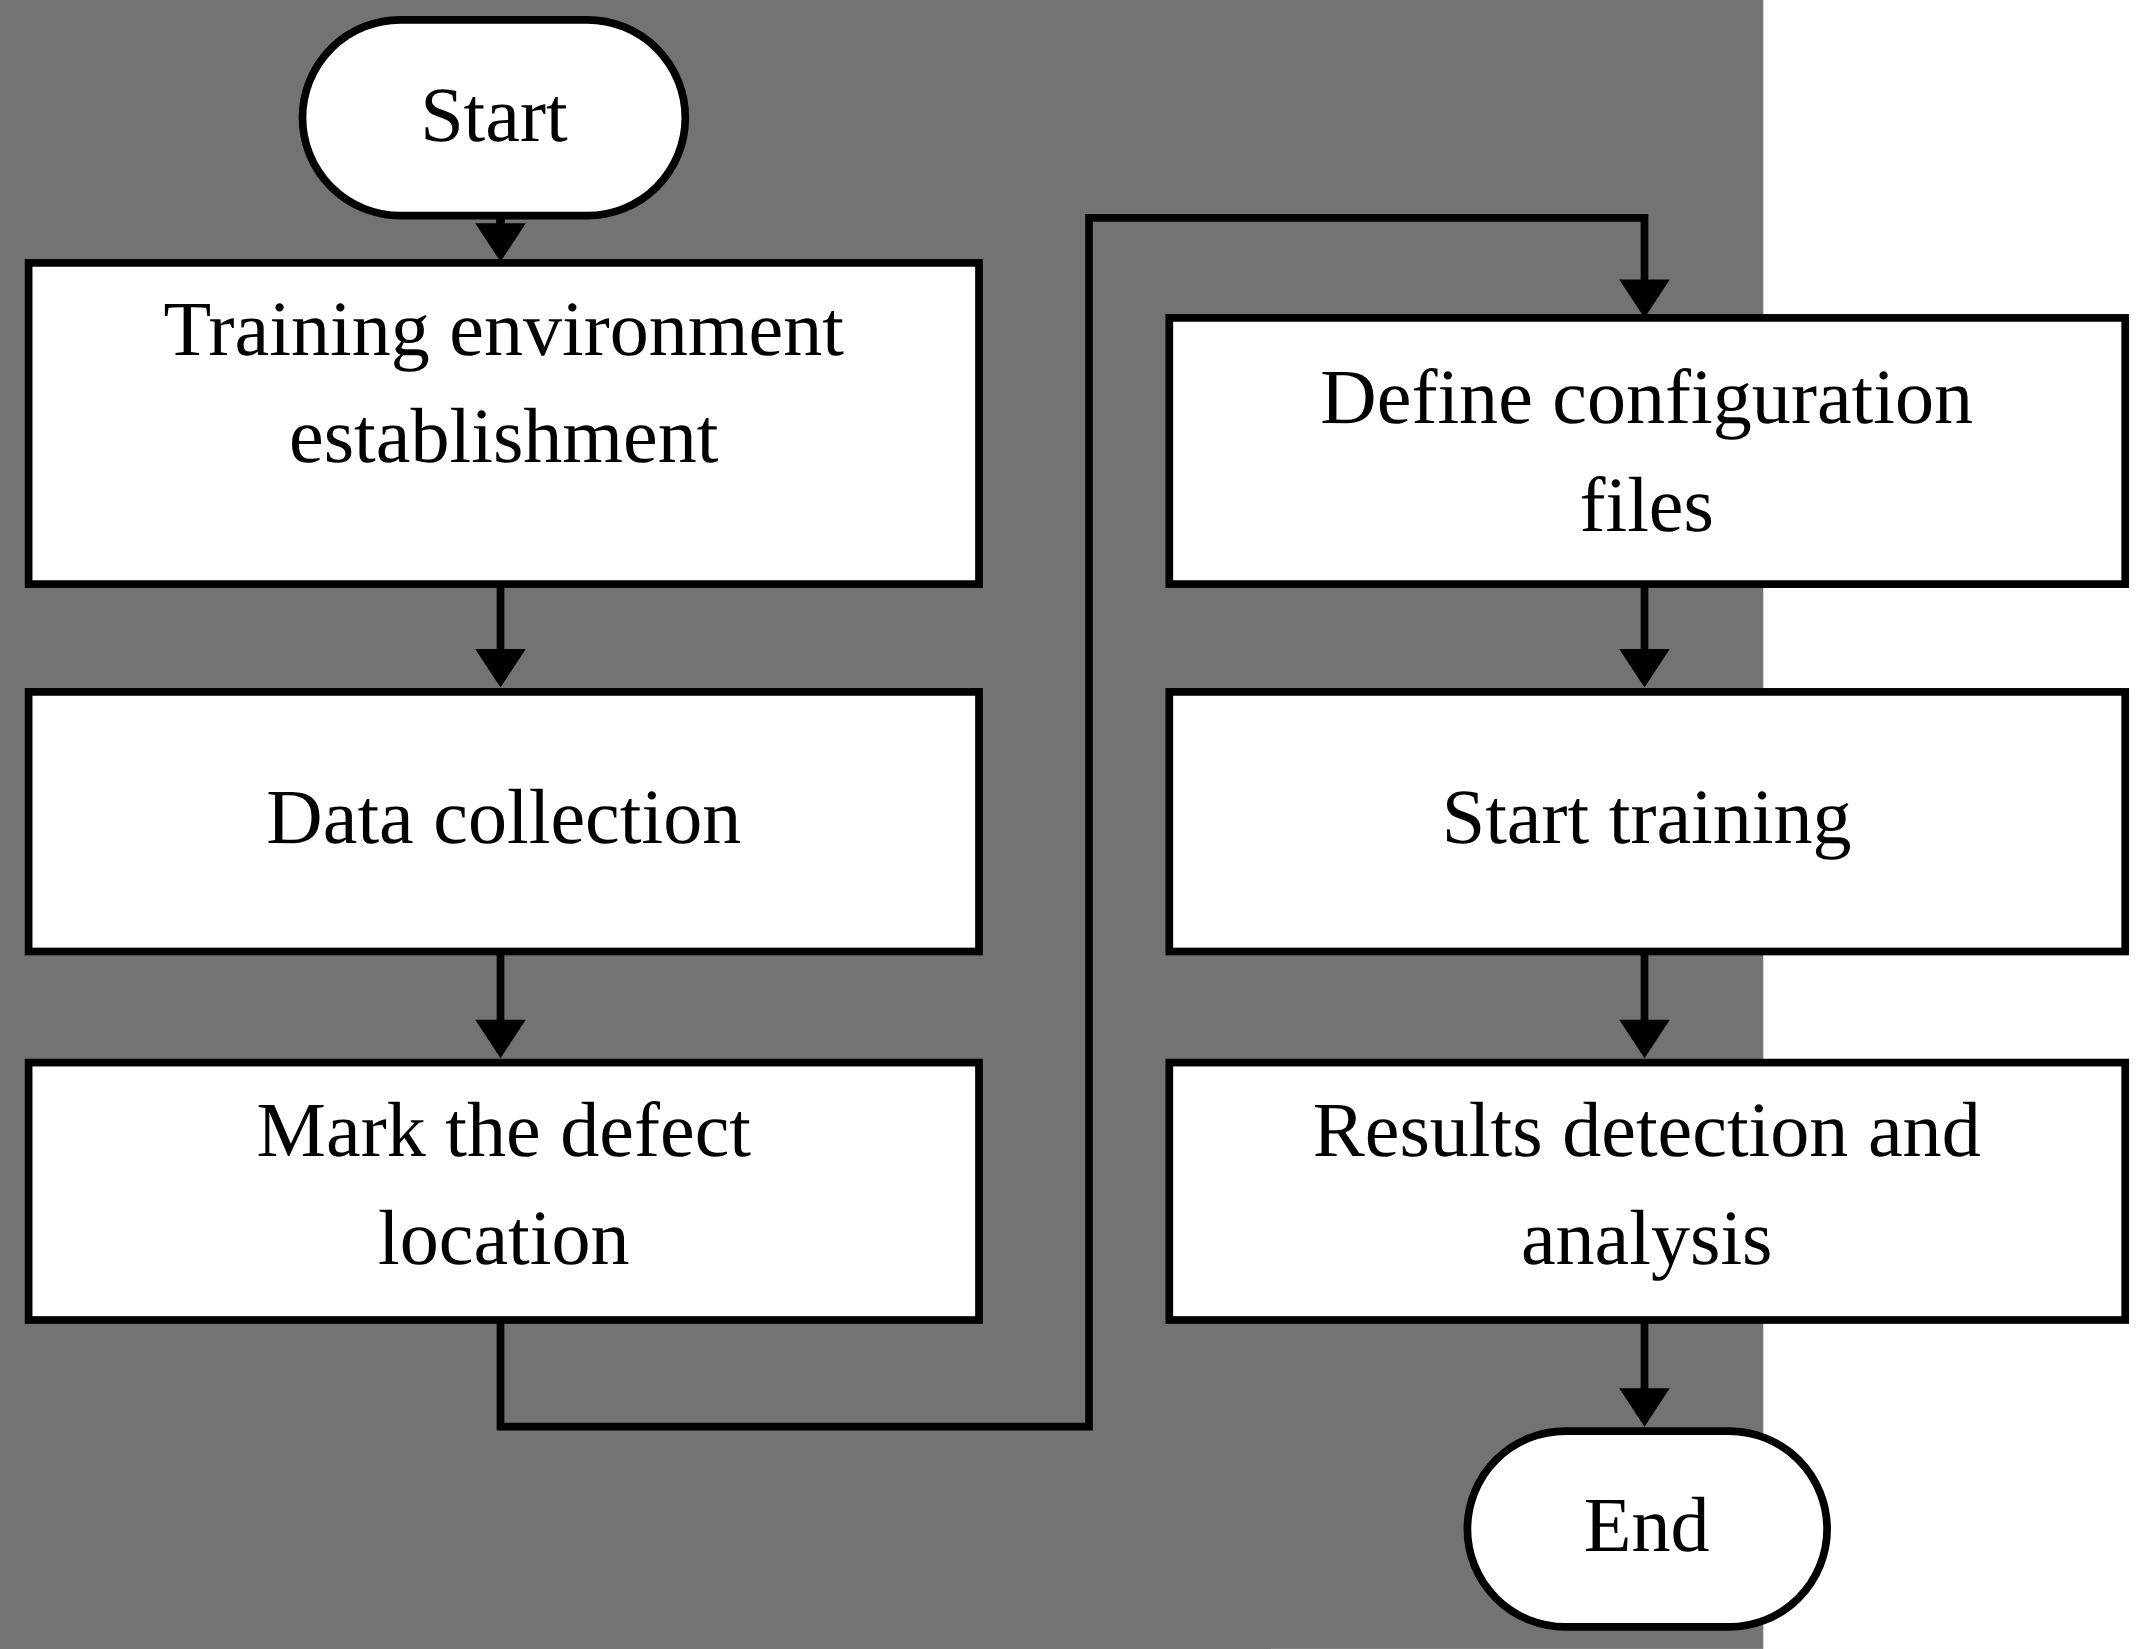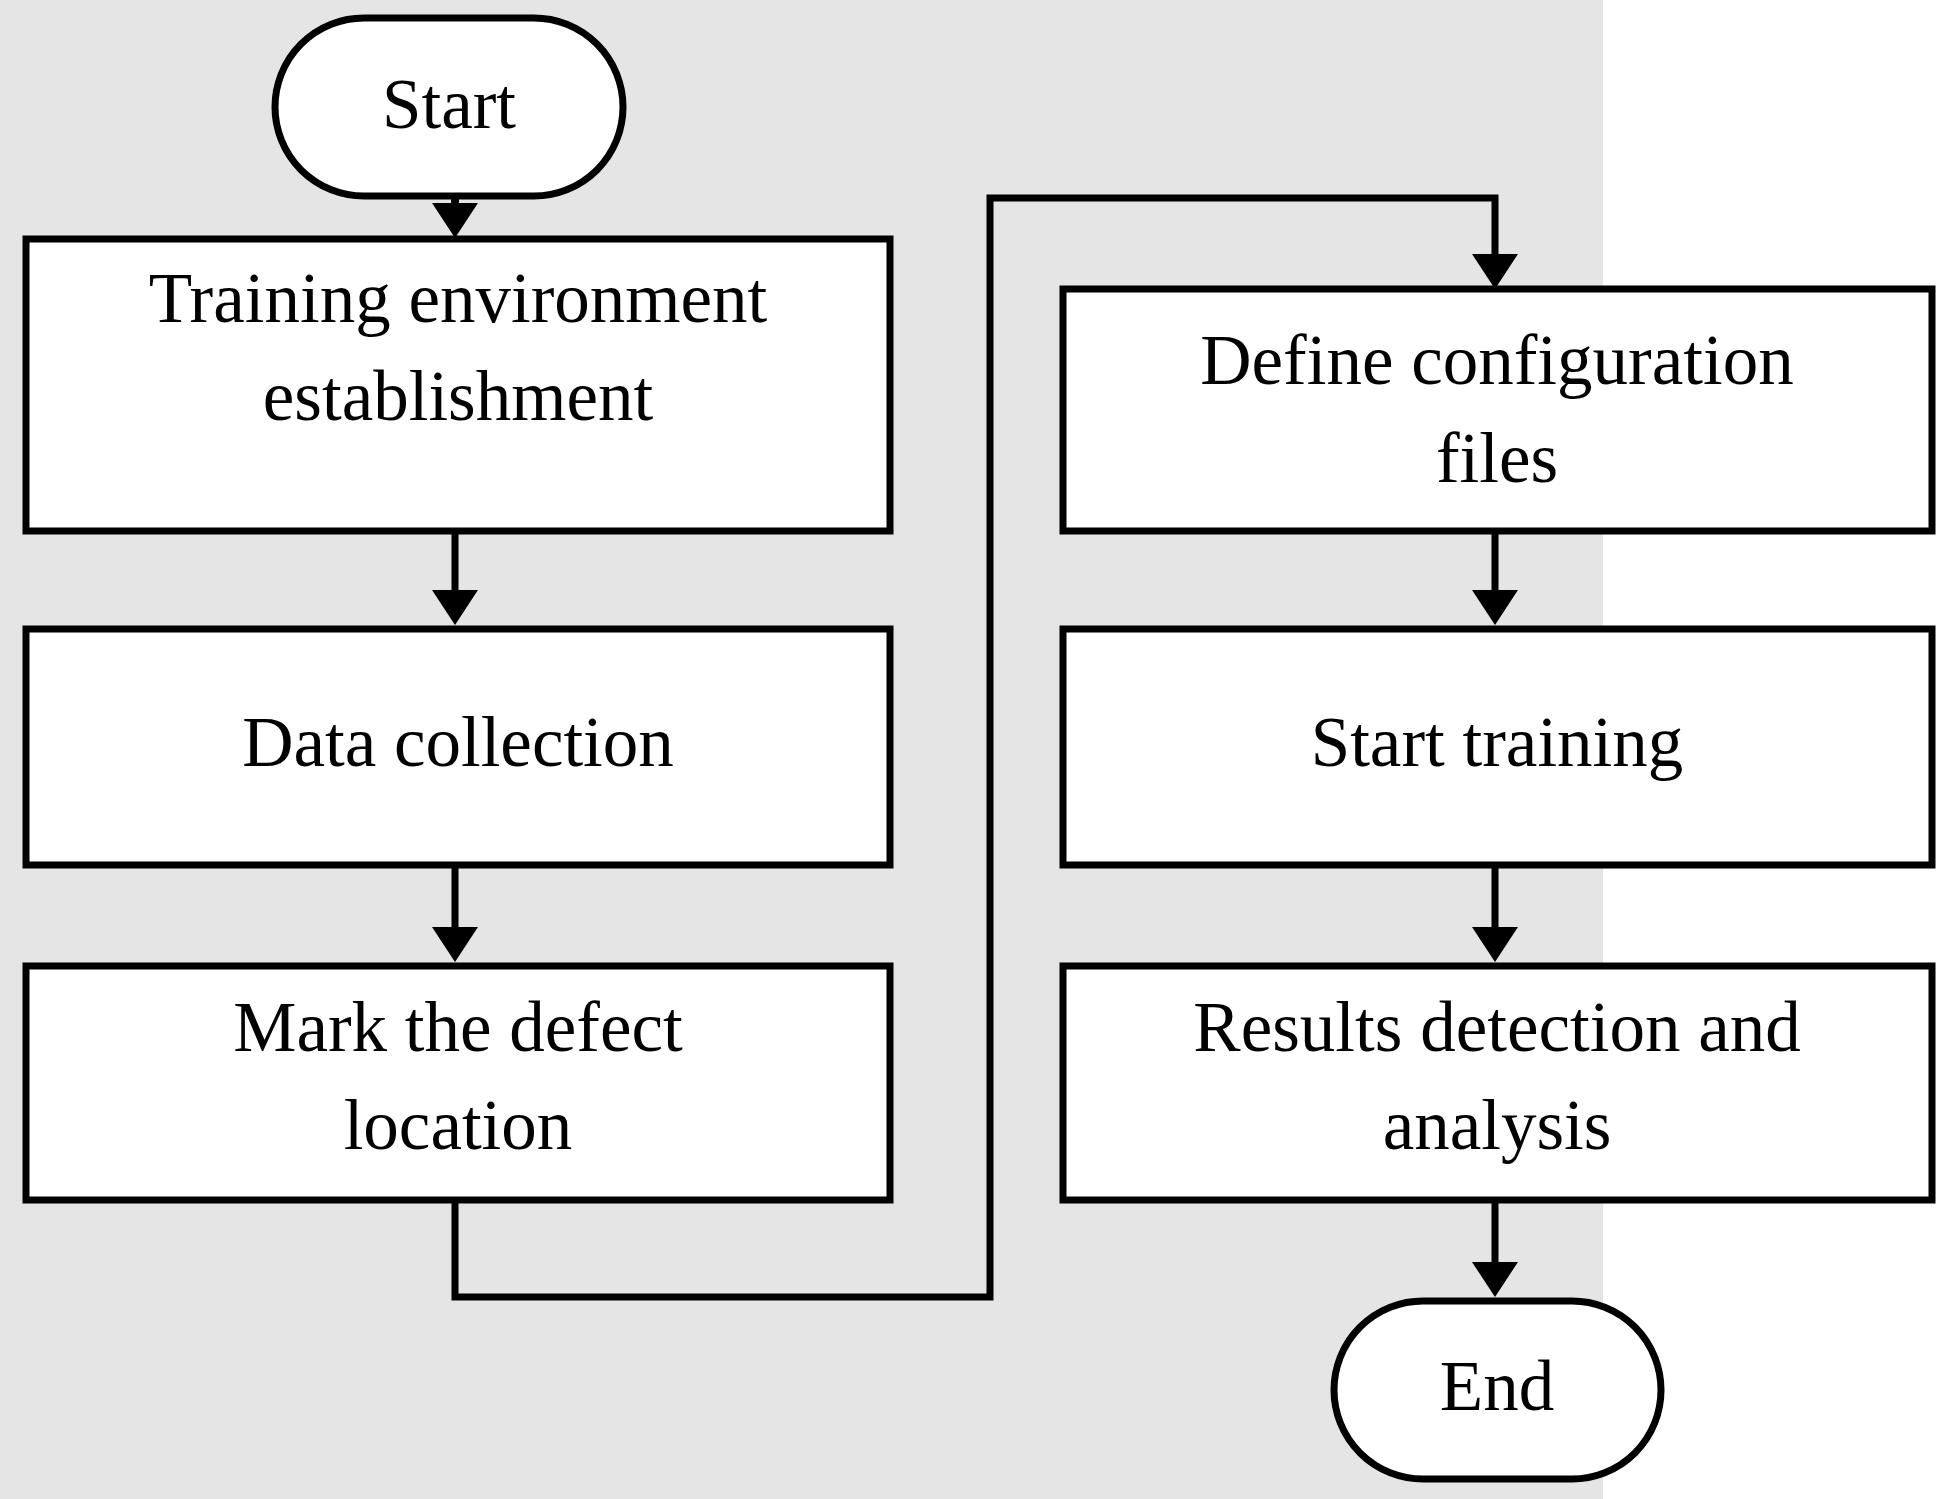--- a/index.html
+++ b/index.html
@@ -10,21 +10,21 @@
   body {
     width: 1951px;
     height: 1499px;
     overflow: hidden;
     font-family: "Liberation Serif", "DejaVu Serif", serif;
   }
   #flowchart-root {
     position: relative;
     width: 1603px;
     height: 1499px;
-    background: #e5e5e5;
+    background: #737373;
   }
   svg#flow-svg {
     position: absolute;
     top: 0;
     left: 0;
     width: 1951px;
     height: 1499px;
     display: block;
   }
   .node-shape {

